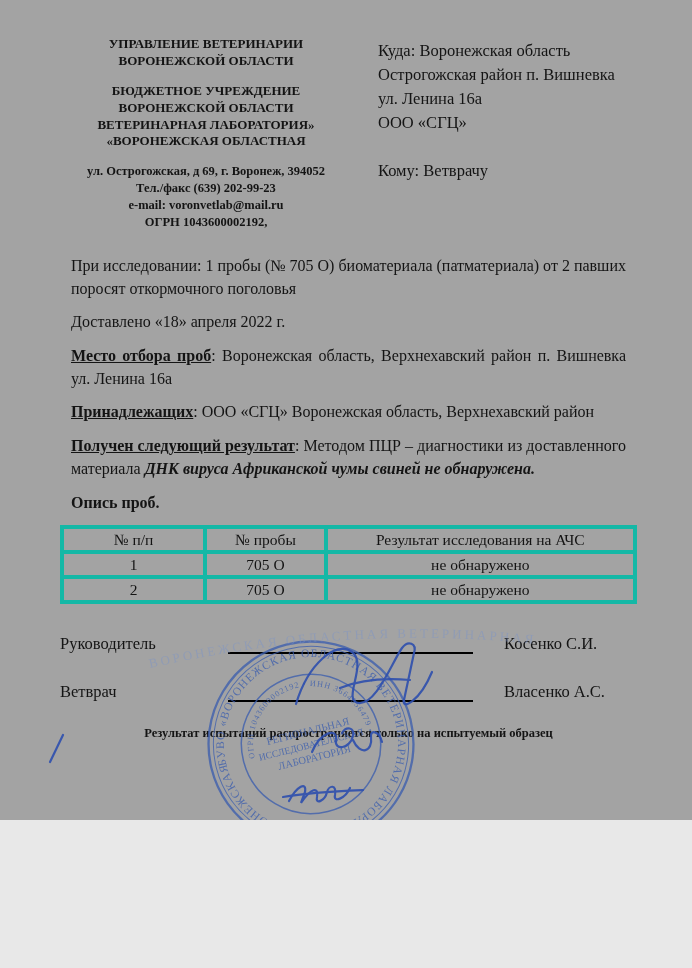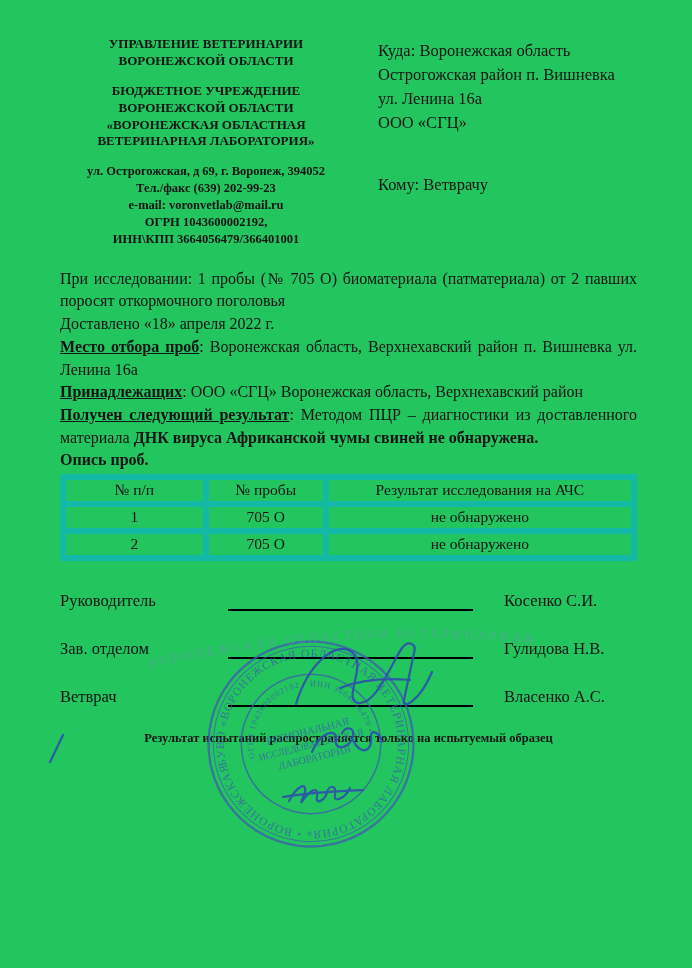--- a/index.html
+++ b/index.html
@@ -1,45 +1,45 @@
 <!DOCTYPE html>
 <html><head>
 <meta charset="utf-8">
 <style>
   html,body{margin:0;padding:0;background:#e8e8e8;}
   .page{
-    width:692px;height:968px;position:relative;margin:0 auto;
-    background:#22c55e;color:#141414;
+    width:692px;height:820px;position:relative;margin:0 auto;
+    background:#a3a3a3;color:#141414;
     font-family:"Liberation Serif", serif;
     box-sizing:border-box;padding:36px 55px 0 60px;overflow:hidden;
   }
   
   .header{display:flex;}
   .sender{width:292px;text-align:center;font-weight:700;}
   .sender .blk{margin-bottom:13px;}
   .sender .dept div{font-size:13px;line-height:1.3;}
   .sender .org div{font-size:13px;line-height:1.3;}
   .sender .contacts div{font-size:12.5px;line-height:1.35;font-weight:700;}
   .recipient{margin-left:26px;font-size:16.5px;line-height:1.45;padding-top:3px;}
-  .recipient .attn{margin-top:38px;}
+  .recipient .attn{margin-top:24px;}
   
   .date{font-weight:700;font-size:16.5px;margin:24px 0 0 52px;}
   
   .title{text-align:center;font-weight:700;font-size:19.5px;line-height:1.32;margin-top:24px;}
   
   .bodytext{margin-top:7px;font-size:16px;line-height:1.42;}
-  .bodytext p{margin:0;}
+  .bodytext p{margin:11px;}
   .just{text-align:justify;}
   .u{text-decoration:underline;}
   .b{font-weight:700;}
-  .em{font-weight:700;}
+  .em{font-weight:700;font-style:italic;}
   
   table.samples{width:100%;border-collapse:collapse;margin-top:2px;font-size:15.5px;}
   table.samples th,table.samples td{
-    border:6px solid #14b8a6;text-align:center;padding:0 4px;
+    border:4px solid #14b8a6;text-align:center;padding:0 4px;
     font-weight:400;line-height:1.32;height:21px;
   }
   .c1{width:25%;} .c2{width:21%;} .c3{width:54%;}
   
   .sigs{margin-top:26px;}
   .sig-row{display:flex;align-items:flex-end;margin-bottom:24px;font-size:16.5px;height:24px;gap:28px;}
   .sig-role{width:140px;}
   .sig-line{width:245px;border-bottom:2px solid #000;height:20px;}
   .sig-name{margin-left:3px;}
   
@@ -59,29 +59,28 @@
 
   <div class="header">
     <div class="sender">
       <div class="blk dept">
         <div>УПРАВЛЕНИЕ ВЕТЕРИНАРИИ</div>
         <div>ВОРОНЕЖСКОЙ ОБЛАСТИ</div>
       </div>
       <div class="blk org">
         <div>БЮДЖЕТНОЕ УЧРЕЖДЕНИЕ</div>
         <div>ВОРОНЕЖСКОЙ ОБЛАСТИ</div>
+        <div>ВЕТЕРИНАРНАЯ ЛАБОРАТОРИЯ»</div>
         <div>«ВОРОНЕЖСКАЯ ОБЛАСТНАЯ</div>
-        <div>ВЕТЕРИНАРНАЯ ЛАБОРАТОРИЯ»</div>
       </div>
       <div class="blk contacts">
         <div>ул. Острогожская, д 69, г. Воронеж, 394052</div>
         <div>Тел./факс  (639) 202-99-23</div>
         <div>e-mail: voronvetlab@mail.ru</div>
         <div>ОГРН 1043600002192,</div>
-        <div>ИНН\КПП 3664056479/366401001</div>
       </div>
     </div>
     <div class="recipient">
       <div>Куда: Воронежская область</div>
       <div>Острогожская район п. Вишневка</div>
       <div>ул. Ленина 16а</div>
       <div>ООО «СГЦ»</div>
       <div class="attn">Кому: Ветврачу</div>
     </div>
   </div>
@@ -117,25 +116,20 @@
         <td>не обнаружено</td>
       </tr>
     </tbody>
   </table>
 
   <div class="sigs">
     <div class="sig-row">
       <span class="sig-role">Руководитель</span>
       <span class="sig-line"></span>
       <span class="sig-name">Косенко С.И.</span>
-    </div>
-    <div class="sig-row">
-      <span class="sig-role">Зав. отделом</span>
-      <span class="sig-line"></span>
-      <span class="sig-name">Гулидова Н.В.</span>
     </div>
     <div class="sig-row">
       <span class="sig-role">Ветврач</span>
       <span class="sig-line"></span>
       <span class="sig-name">Власенко А.С.</span>
     </div>
   </div>
 
   <div class="footnote">Результат испытаний распространяется только на испытуемый образец</div>
 

